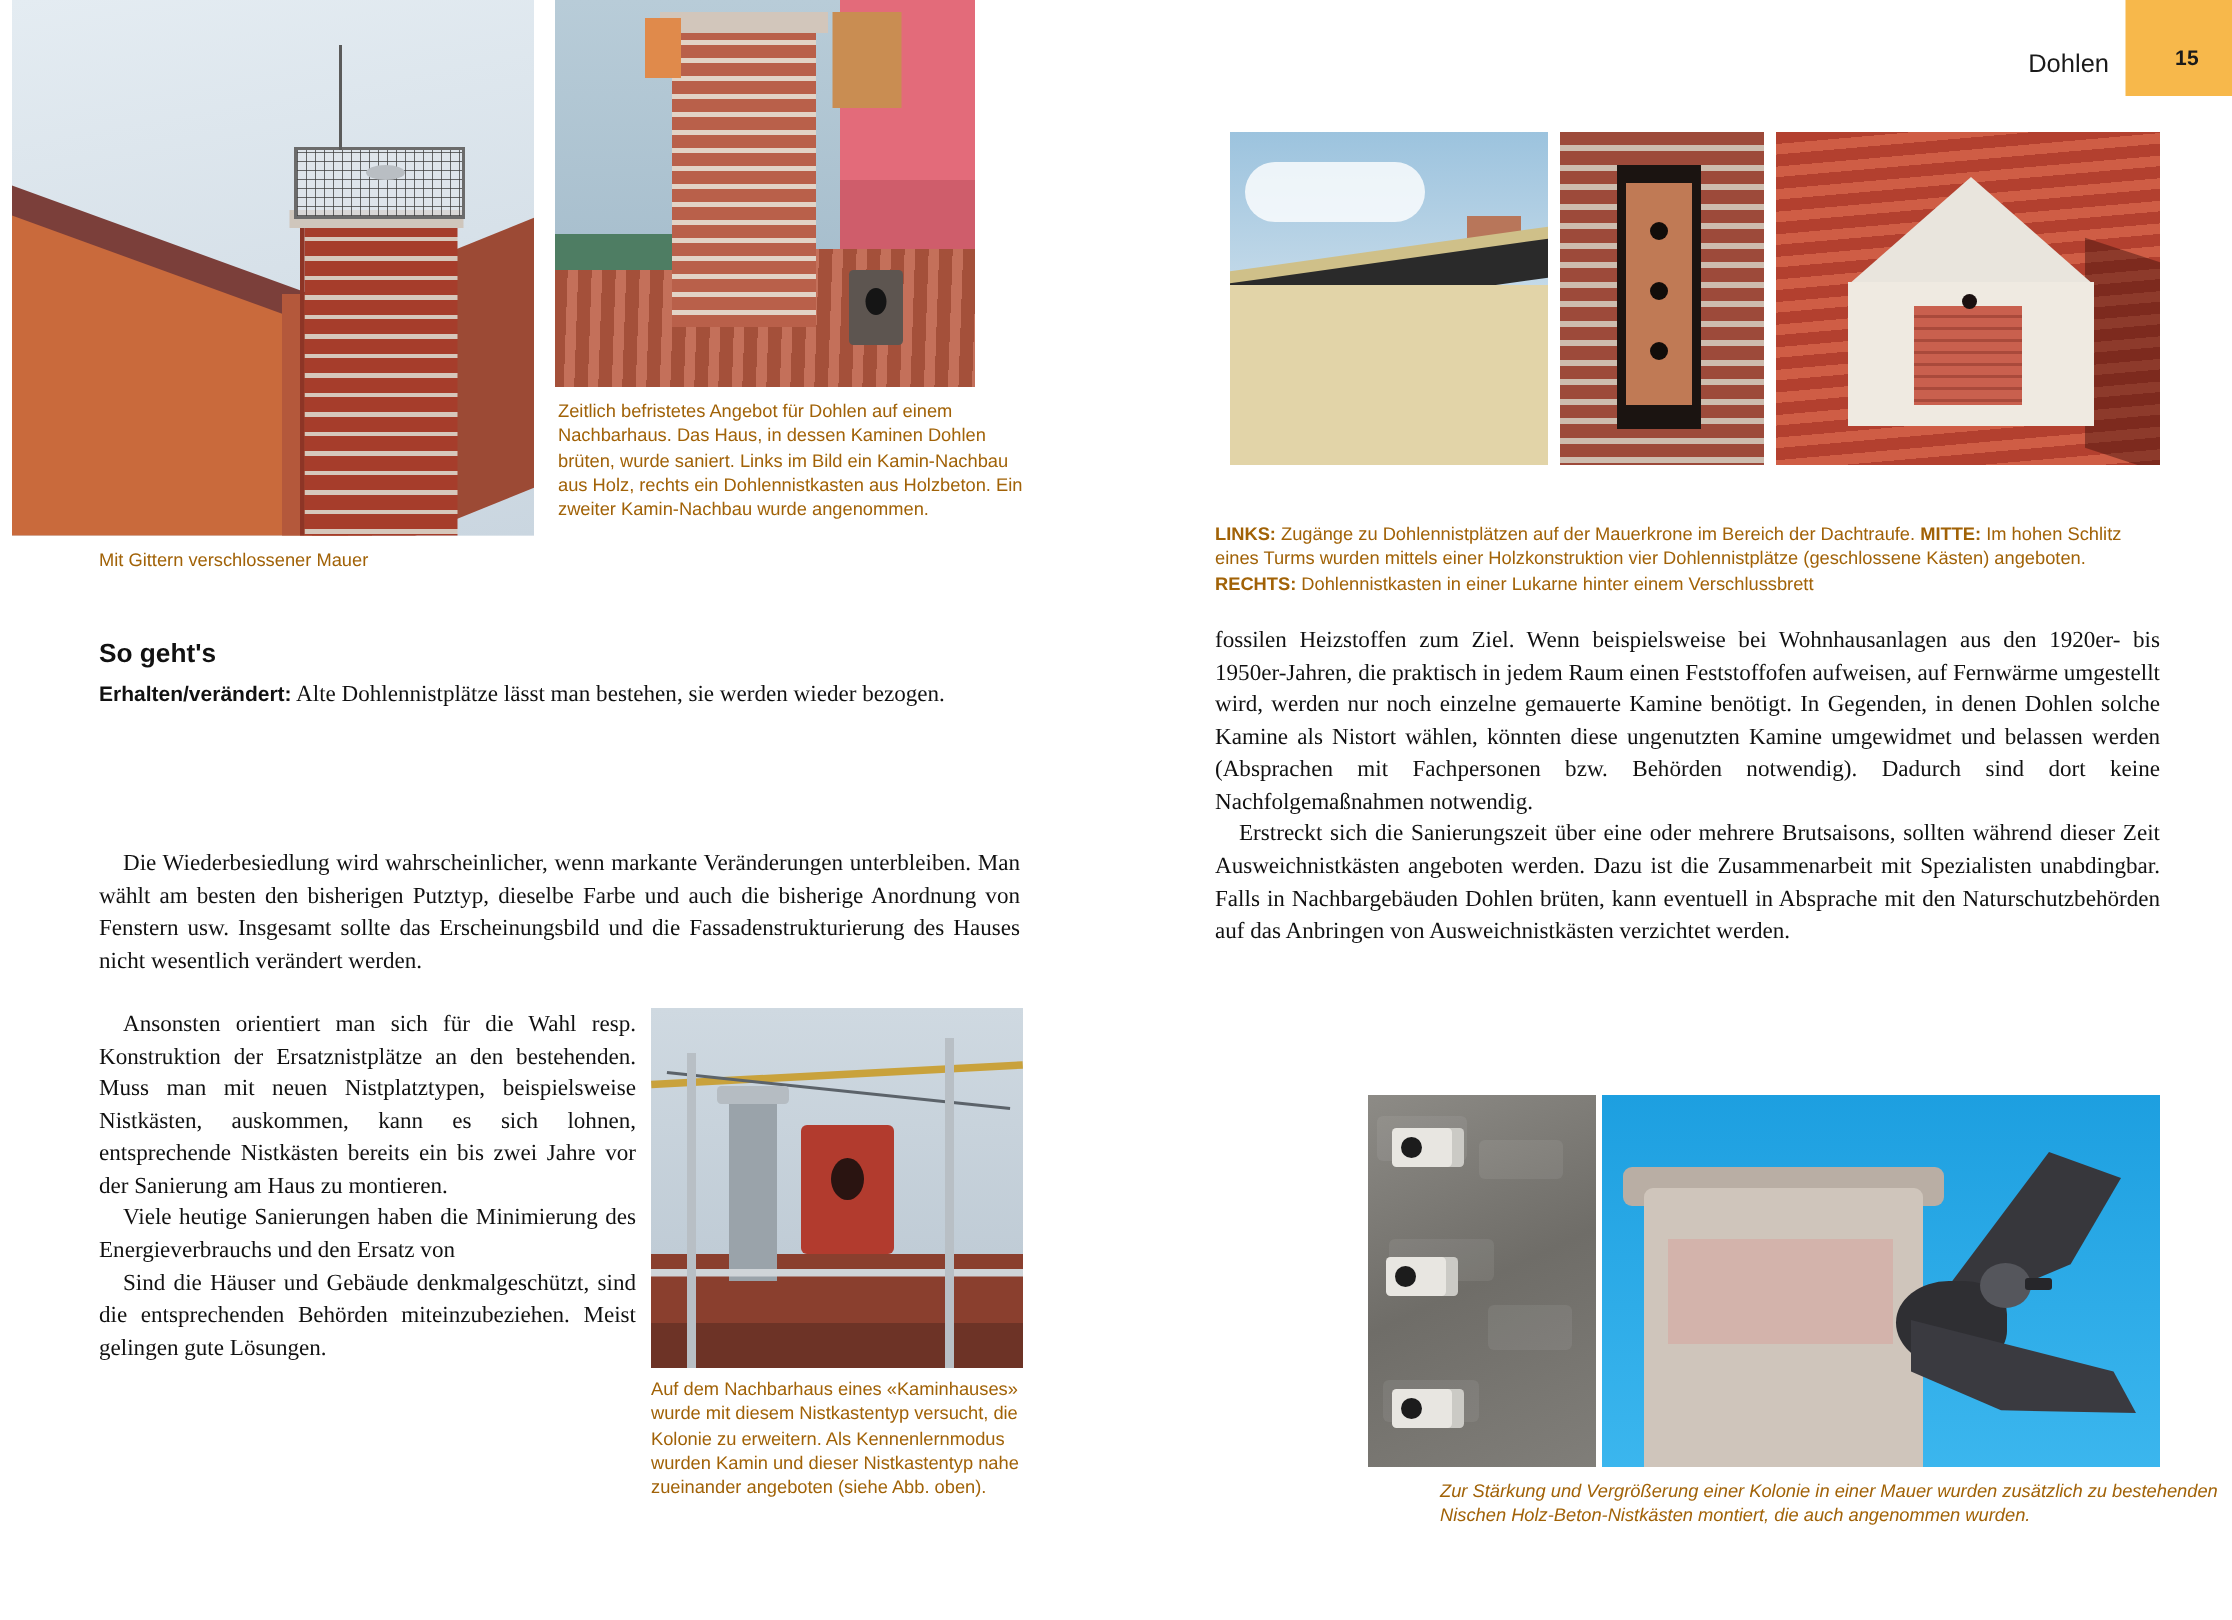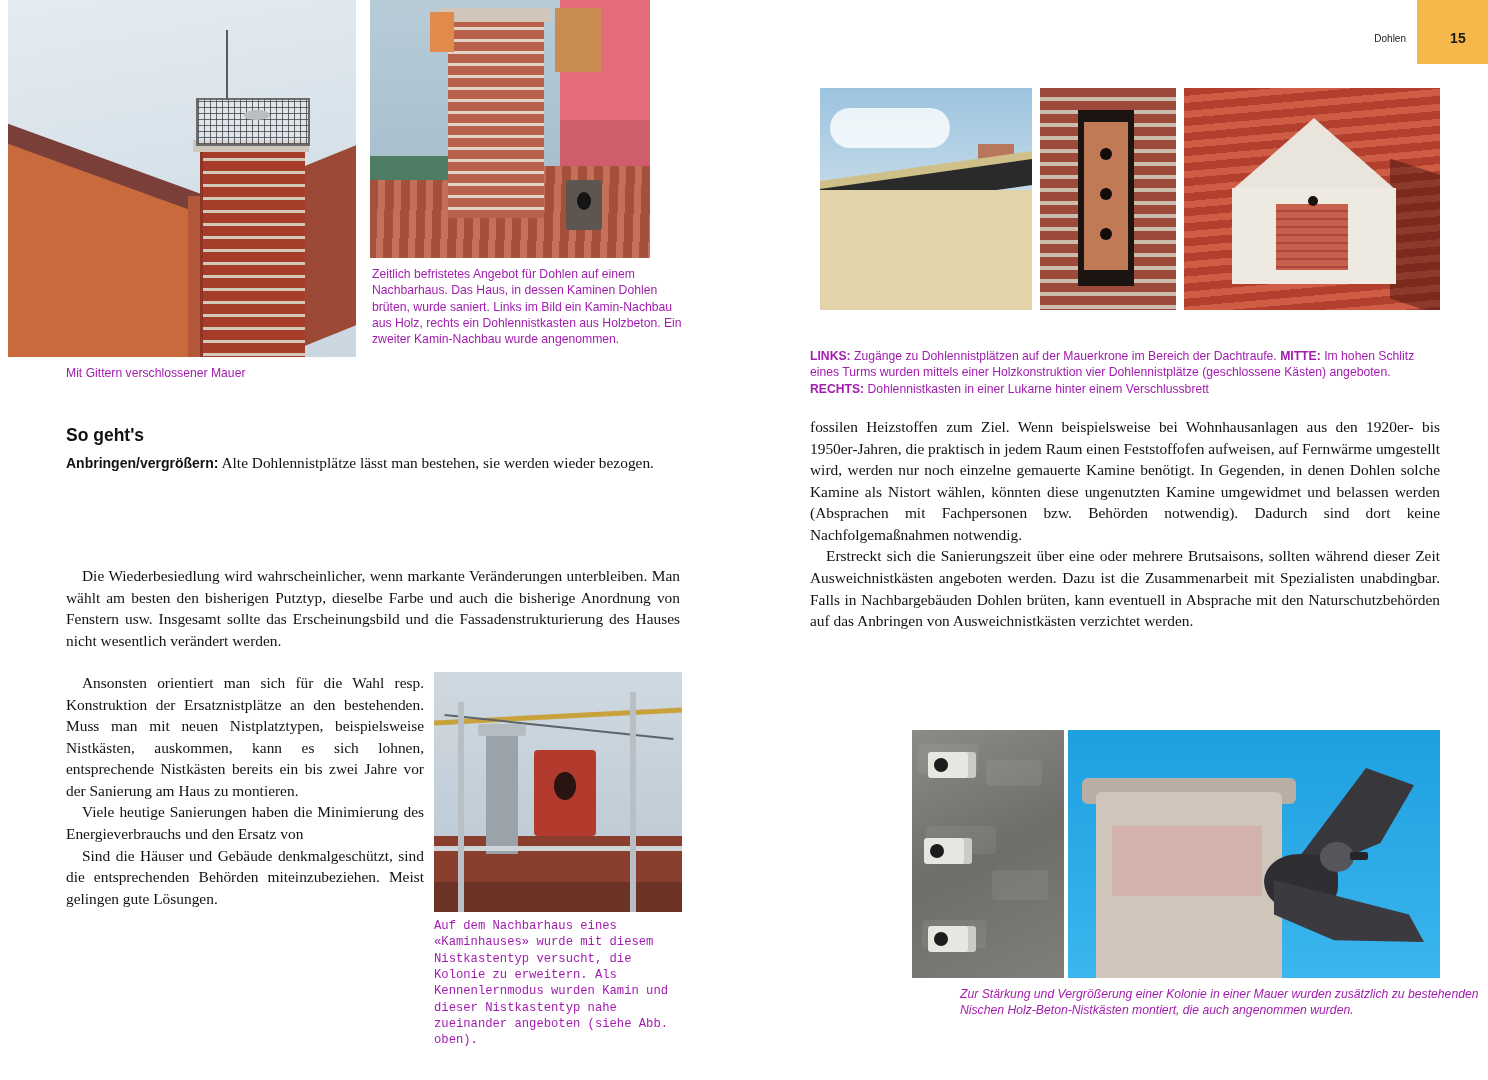--- a/index.html
+++ b/index.html
@@ -33,35 +33,35 @@
     font-size: 14px;
     font-weight: bold;
     color: #1a1a1a;
     letter-spacing: 0.2px;
   }
   .header-chapter {
     position: absolute;
     top: 33px;
     right: 82px;
     font-family: "Liberation Sans", sans-serif;
-    font-size: 10px;
+    font-size: 17px;
     color: #1a1a1a;
   }
 
   
   .photo {
     position: absolute;
     overflow: hidden;
   }
   .cap {
     position: absolute;
     font-family: "Liberation Sans", sans-serif;
     font-size: 12.2px;
     line-height: 1.34;
-    color: #a21caf;
+    color: #a16207;
   }
   .cap b { font-weight: bold; }
 
   
   .col {
     position: absolute;
     font-family: "Liberation Serif", serif;
     font-size: 15.4px;
     line-height: 1.40;
     text-align: justify;
@@ -269,21 +269,21 @@
   <div class="stack2top"></div>
   <div class="flashing"></div>
   <div class="woodbox"></div>
   <div class="nistkasten"></div>
 </div>
 <div class="cap" style="left:372px; top:266px; width:312px;">Zeitlich befristetes Angebot für Dohlen auf einem Nachbarhaus. Das Haus, in dessen Kaminen Dohlen brüten, wurde saniert. Links im Bild ein Kamin-Nachbau aus Holz, rechts ein Dohlennistkasten aus Holzbeton. Ein zweiter Kamin-Nachbau wurde angenommen.</div>
 
 <h2 class="sogehts" style="position:absolute; left:66px; top:425px; width:614px;">So geht's</h2>
 
 <div class="col" style="left:66px; top:452px; width:614px;">
-  <p class="noind"><span class="sub">Anbringen/vergrößern:</span><span> Alte Dohlennistplätze lässt man bestehen, sie werden wieder bezogen.</span></p>
+  <p class="noind"><span class="sub">Erhalten/verändert:</span><span> Alte Dohlennistplätze lässt man bestehen, sie werden wieder bezogen.</span></p>
 </div>
 
 <div class="col" style="left:66px; top:565px; width:614px;">
   <p>Die Wiederbesiedlung wird wahrscheinlicher, wenn markante Veränderungen unterbleiben. Man wählt am besten den bisherigen Putztyp, dieselbe Farbe und auch die bisherige Anordnung von Fenstern usw. Insgesamt sollte das Erscheinungsbild und die Fassadenstrukturierung des Hauses nicht wesentlich verändert werden.</p>
 </div>
 
 <div class="col" style="left:66px; top:672px; width:358px;">
   <p style="text-indent:0; visibility:hidden; height:0; margin:0;">&nbsp;</p>
   <p>Ansonsten orientiert man sich für die Wahl resp. Konstruktion der Ersatznistplätze an den bestehenden. Muss man mit neuen Nistplatztypen, beispielsweise Nistkästen, auskommen, kann es sich lohnen, entsprechende Nistkästen bereits ein bis zwei Jahre vor der Sanierung am Haus zu montieren.</p>
   <p>Viele heutige Sanierungen haben die Minimierung des Energieverbrauchs und den Ersatz von</p>
@@ -295,21 +295,21 @@
   <div class="roofb2"></div>
   <div class="bar1"></div>
   <div class="wire"></div>
   <div class="pipe"></div>
   <div class="pipecap"></div>
   <div class="redbox"></div>
   <div class="bar2"></div>
   <div class="post1"></div>
   <div class="post2"></div>
 </div>
-<div class="cap" style="left:434px; top:918px; width:250px;font-family:Liberation Mono, monospace;">Auf dem Nachbarhaus eines «Kaminhauses» wurde mit diesem Nistkastentyp versucht, die Kolonie zu erweitern. Als Kennenlernmodus wurden Kamin und dieser Nistkastentyp nahe zueinander angeboten (siehe Abb. oben).</div>
+<div class="cap" style="left:434px; top:918px; width:250px;">Auf dem Nachbarhaus eines «Kaminhauses» wurde mit diesem Nistkastentyp versucht, die Kolonie zu erweitern. Als Kennenlernmodus wurden Kamin und dieser Nistkastentyp nahe zueinander angeboten (siehe Abb. oben).</div>
 
 <div class="photo" id="photo-eaves">
   <div class="cloud"></div>
   <div class="stubchim"></div>
   <div class="eaveband"></div>
   <div class="eavedark"></div>
   <div class="wall"></div>
 </div>
 
 <div class="photo" id="photo-slit">

